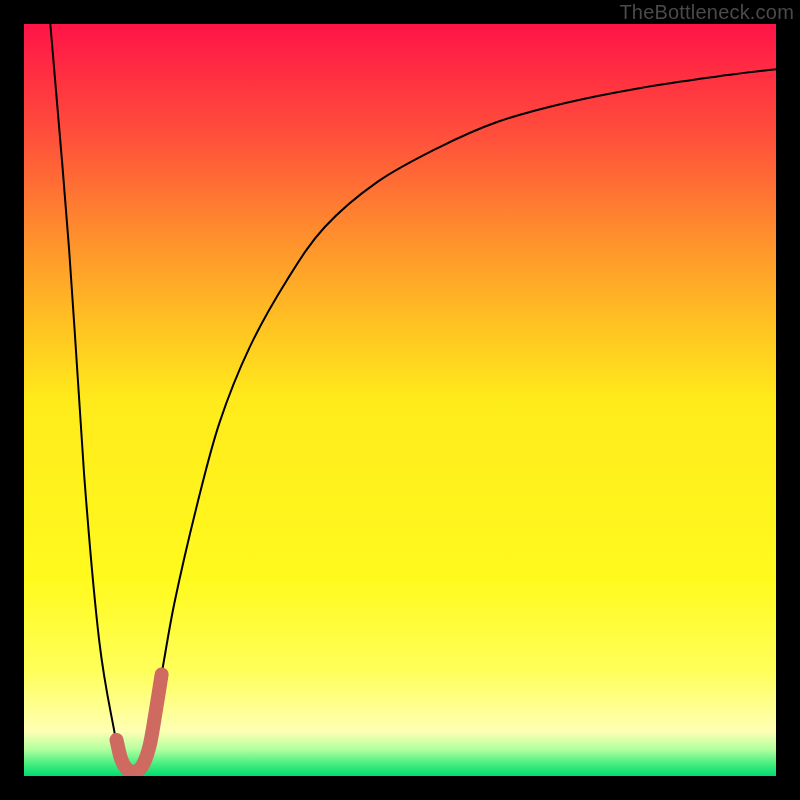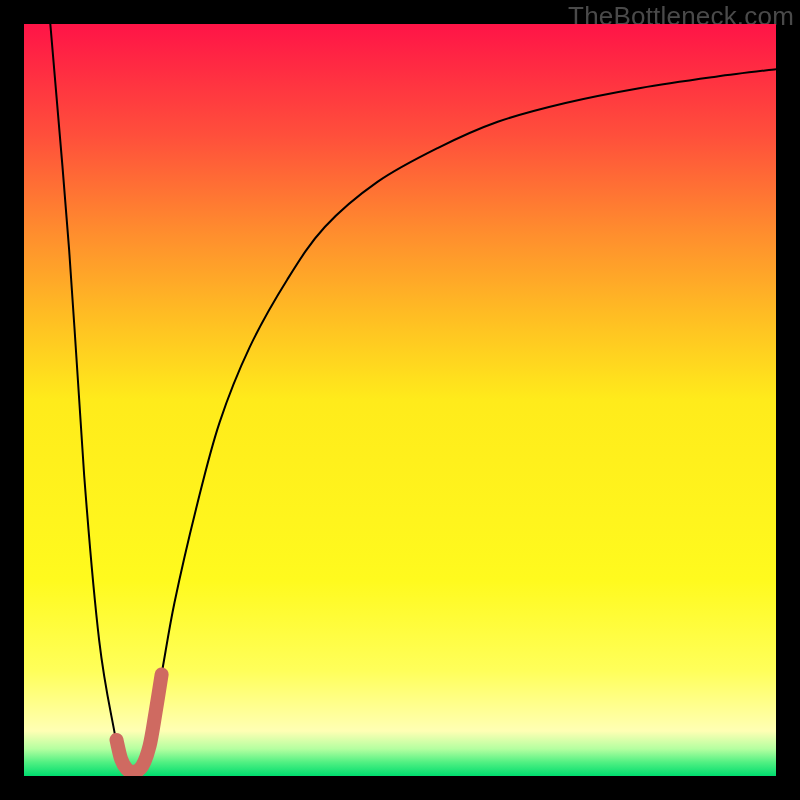--- a/index.html
+++ b/index.html
@@ -66,21 +66,21 @@
        rgb(255, 255, 180) 0%,
        rgb(180, 255, 160) 40%,
        rgb( 80, 240, 130) 70%,
        rgb(  0, 220, 110) 100%);
   }
   .watermark {
     position: absolute;
     top: 1px;
     right: 6px;
     color: #4a4a4a;
-    font-size: 26px;
+    font-size: 20px;
     font-weight: 500;
     letter-spacing: 0.2px;
     user-select: none;
   }
   svg.curve-layer {
     position: absolute;
     left: 0; top: 0;
     width: 100%;
     height: 100%;
     overflow: visible;

